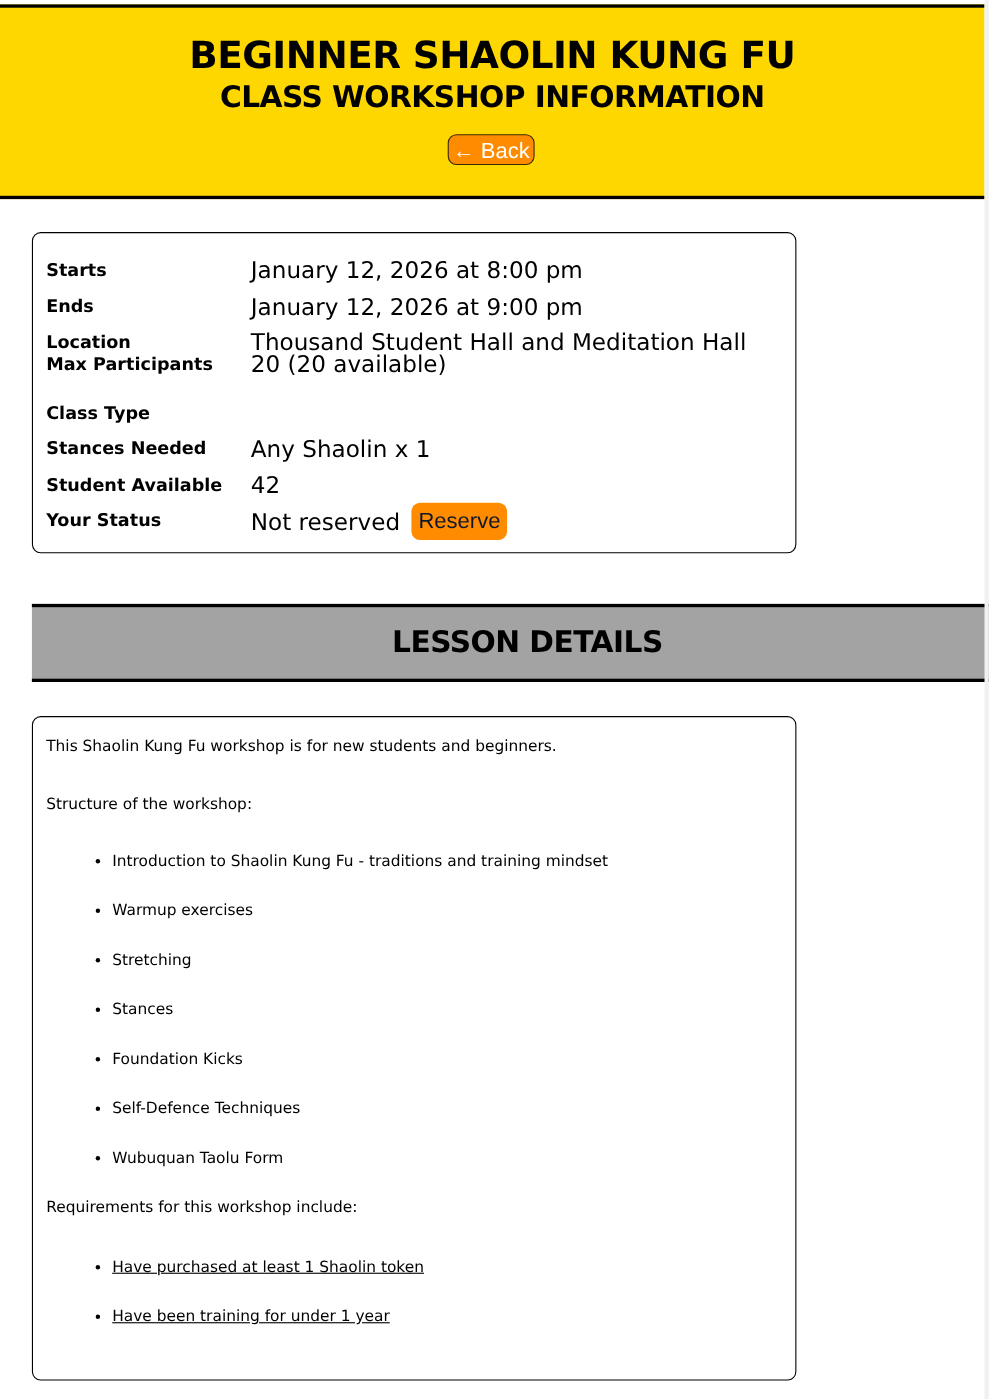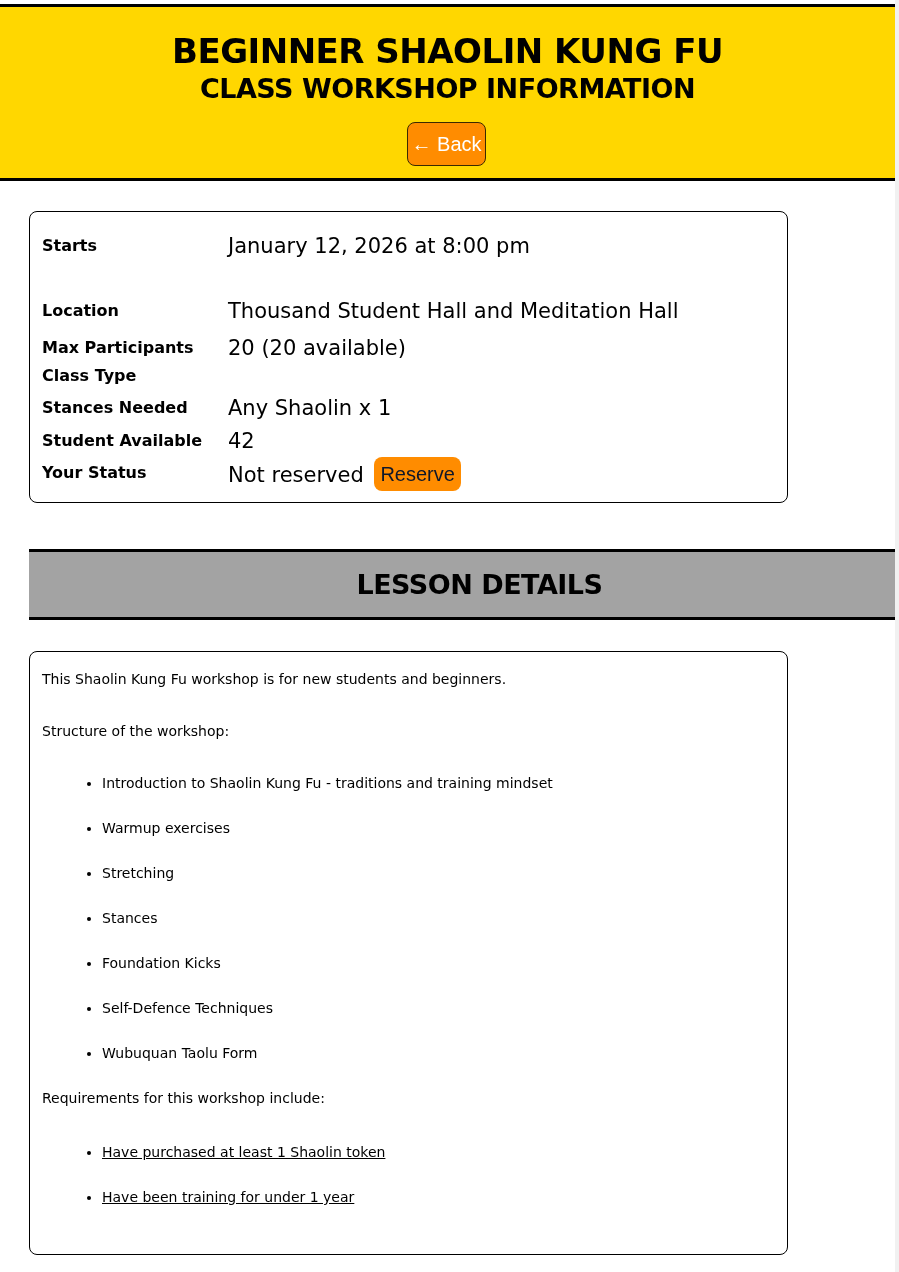--- a/index.html
+++ b/index.html
@@ -62,36 +62,36 @@
       font-size: 27px;
       line-height: 32px;
       font-weight: bold;
       letter-spacing: -0.5px;
     }
     .back-btn {
       position: absolute;
       left: 407px;
       top: 115px;
       width: 79px;
-      height: 44px;
+      height: 28px;
       background: #FF8C00;
       border: 1px solid #3a2a00;
       border-radius: 8px;
       color: #fff;
       font-family: "Liberation Sans", sans-serif;
       font-size: 20px;
       line-height: 30px;
       text-align: center;
       cursor: pointer;
       padding: 0;
     }
     .panel {
       position: absolute;
       left: 29px;
-      width: 759px;
+      width: 695px;
       border: 1px solid #000;
       border-radius: 8px;
       background: #fff;
       box-sizing: border-box;
     }
     .info-panel {
       top: 211px;
       height: 292px;
     }
     .info-row {
@@ -184,25 +184,29 @@
     <h1>BEGINNER SHAOLIN KUNG FU</h1>
     <h2>CLASS WORKSHOP INFORMATION</h2>
     <button class="back-btn">← Back</button>
   </div>
 
   <div class="panel info-panel">
     <div class="info-row" style="top:20px">
       <span class="info-label">Starts</span>
       <span class="info-value">January 12, 2026 at 8:00 pm</span>
     </div>
+    <div class="info-row" style="top:52.5px">
+      <span class="info-label">Ends</span>
+      <span class="info-value">January 12, 2026 at 9:00 pm</span>
+    </div>
     <div class="info-row" style="top:85px">
       <span class="info-label">Location</span>
       <span class="info-value">Thousand Student Hall and Meditation Hall</span>
     </div>
-    <div class="info-row" style="top:122px">
+    <div class="info-row" style="top:105px">
       <span class="info-label">Max Participants</span>
       <span class="info-value">20 (20 available)</span>
     </div>
     <div class="info-row" style="top:150px">
       <span class="info-label">Class Type</span>
     </div>
     <div class="info-row" style="top:182px">
       <span class="info-label">Stances Needed</span>
       <span class="info-value">Any Shaolin x 1</span>
     </div>

